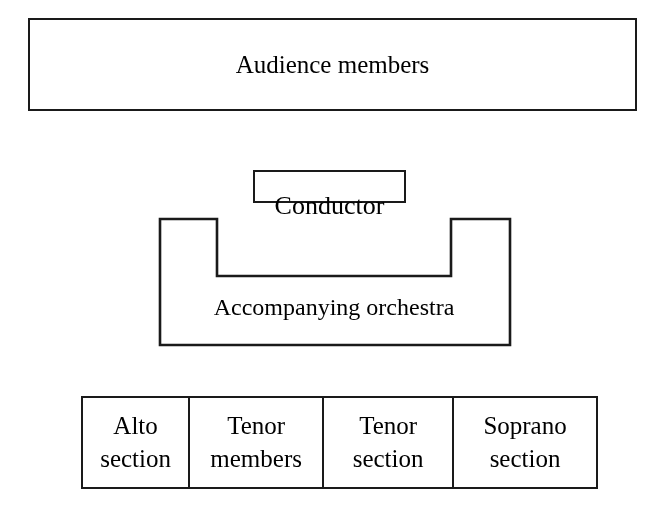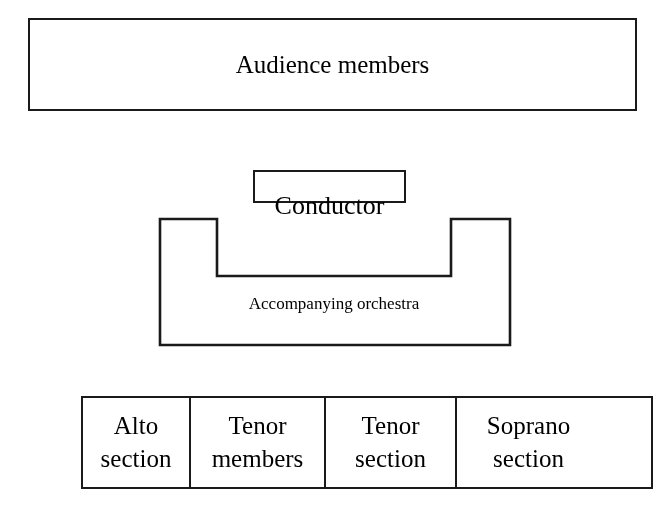--- a/index.html
+++ b/index.html
@@ -75,29 +75,29 @@
     display: block;
     width: 360px;
     height: 136px;
   }
   #orchestra-label {
     position: absolute;
     left: 159px;
     top: 294px;
     width: 350px;
     text-align: center;
-    font-size: 17px;
+    font-size: 24px;
     line-height: 1.15;
   }
 
   
   #choir-row {
     left: 81px;
     top: 396px;
-    width: 572px;
+    width: 517px;
     height: 93px;
     display: flex;
     flex-direction: row;
   }
   .choir-cell {
     box-sizing: border-box;
     border-right: 2px solid #1a1a1a;
     position: relative;
     display: flex;
     align-items: center;

